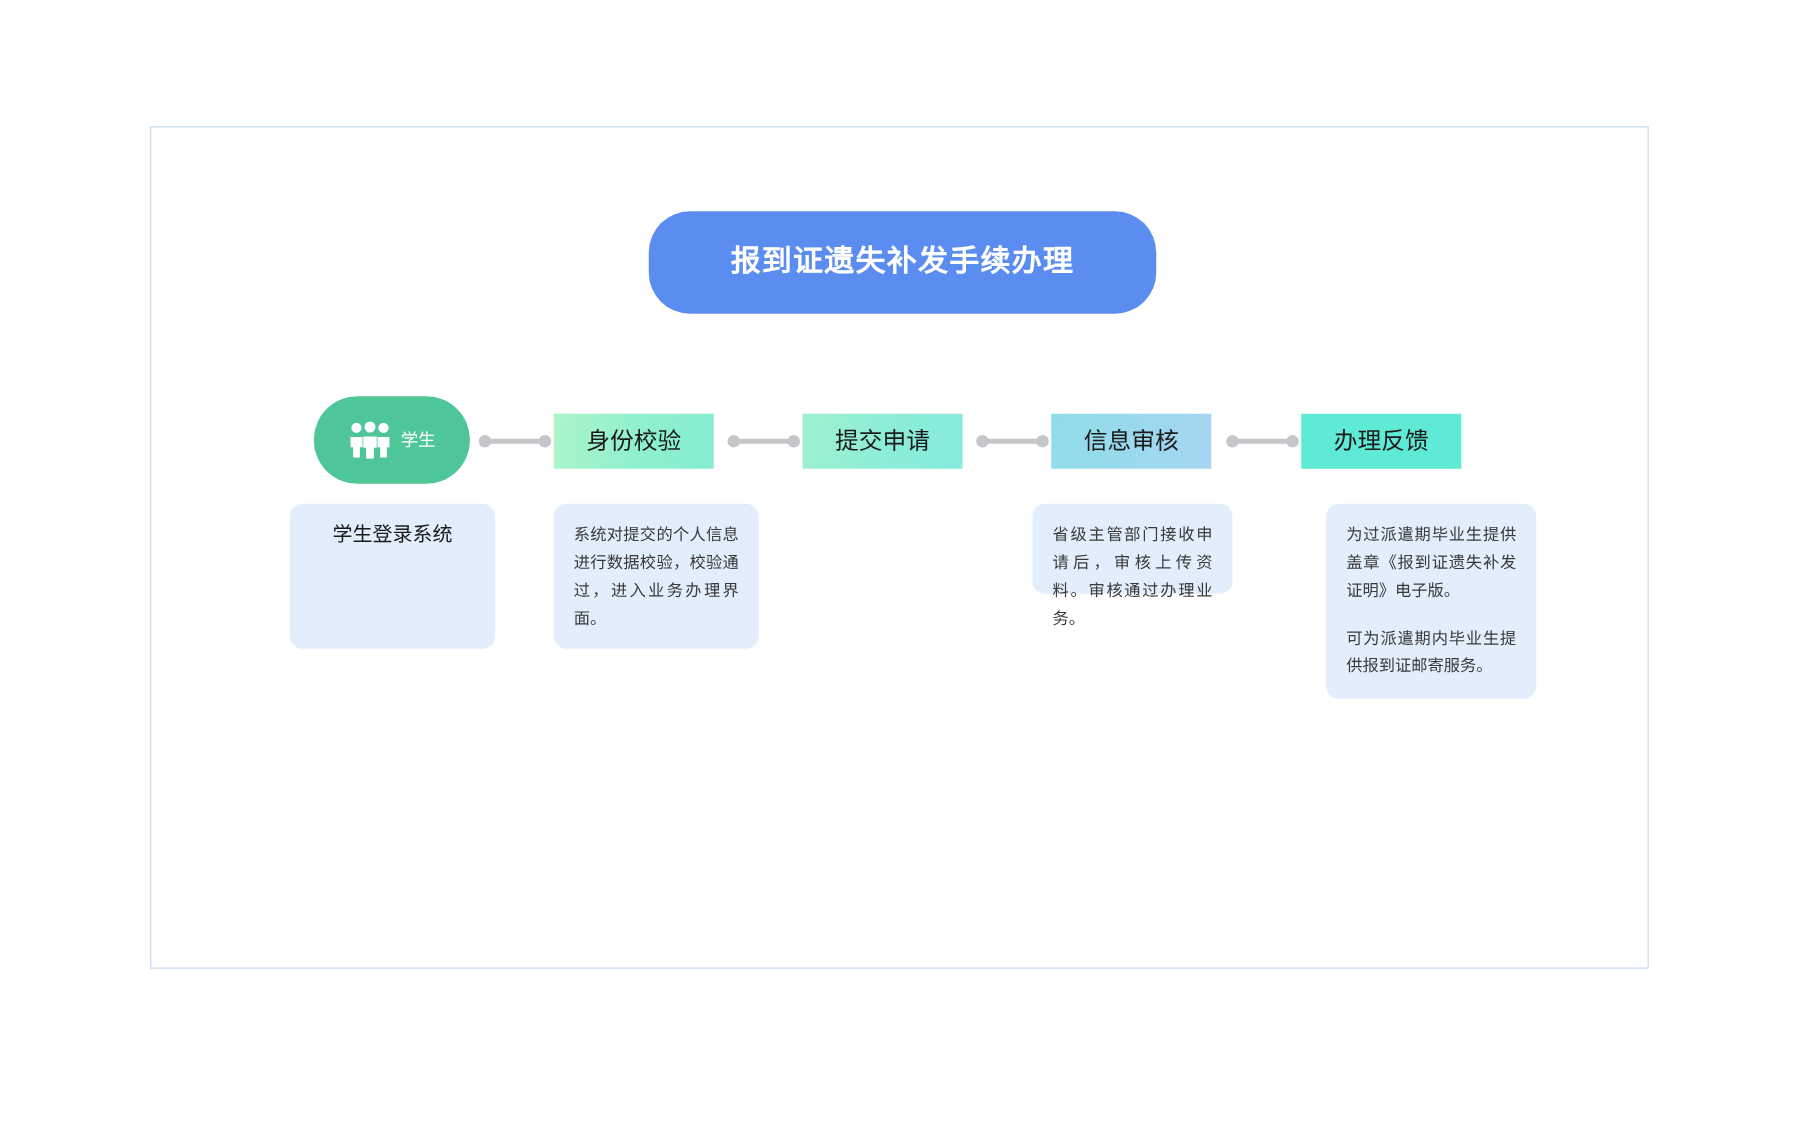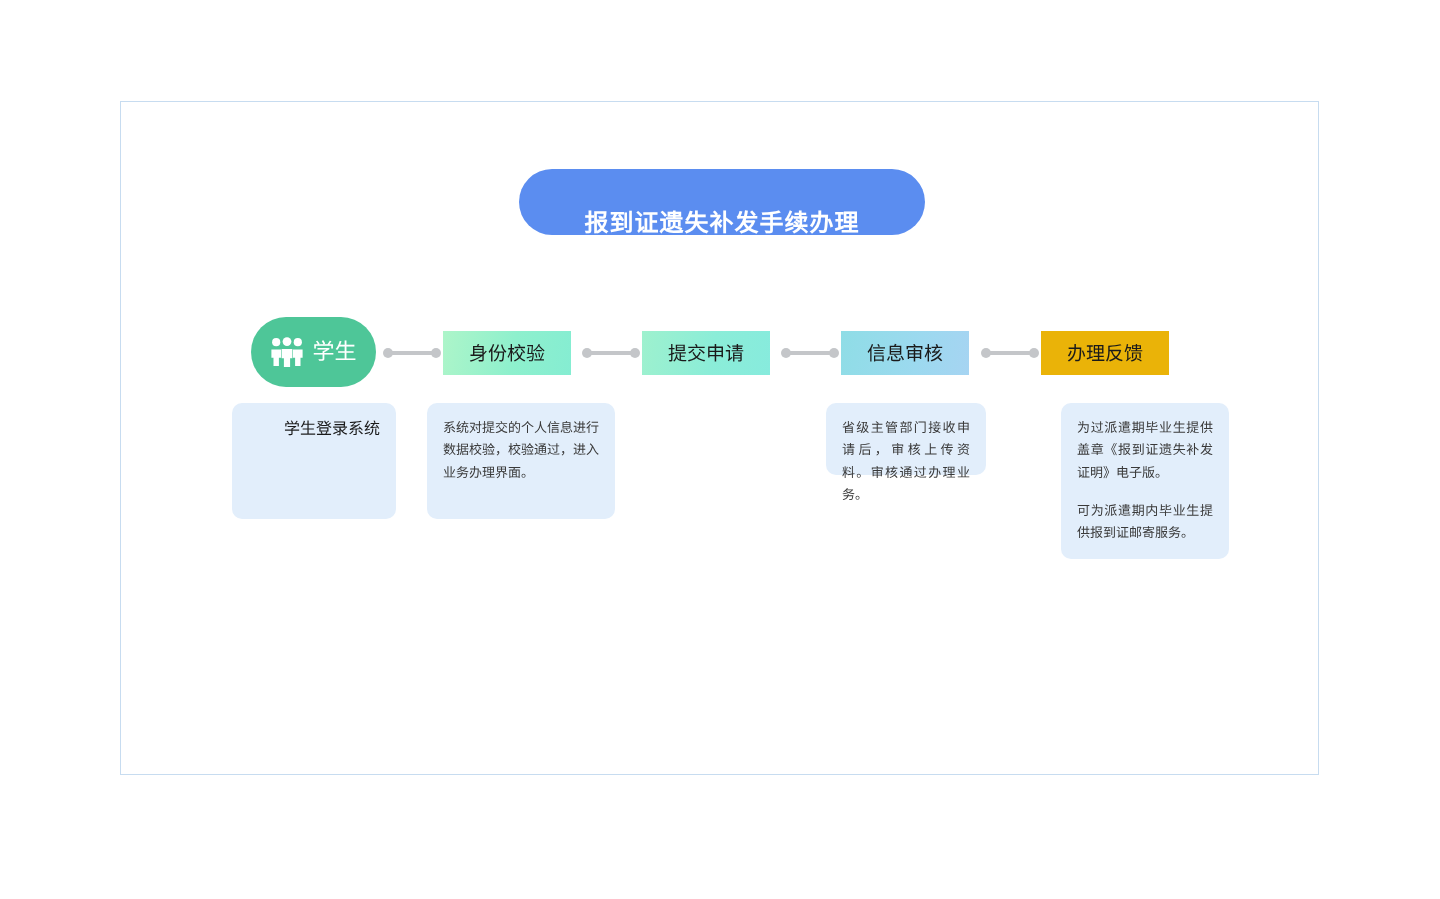--- a/index.html
+++ b/index.html
@@ -32,25 +32,25 @@
     background: #ffffff;
     box-sizing: border-box;
   }
 
   
   .title-pill {
     position: absolute;
     left: 398px;
     top: 67px;
     width: 406px;
-    height: 66px;
+    height: 82px;
     border-radius: 33px;
     background: #5b8df0;
     display: flex;
-    align-items: flex-end;
+    align-items: center;
     justify-content: center;
     box-sizing: border-box;
   }
   .title-pill .title-text {
     color: #ffffff;
     font-size: 24px;
     font-weight: bold;
     letter-spacing: 1px;
     line-height: 1;
   }
@@ -70,21 +70,21 @@
     box-sizing: border-box;
   }
   .actor-pill .people-icon {
     width: 34px;
     height: 30px;
     margin-right: 8px;
     display: block;
   }
   .actor-pill .actor-label {
     color: #ffffff;
-    font-size: 22px;
+    font-size: 14px;
     line-height: 1;
   }
 
   
   .step-box {
     position: absolute;
     top: 229px;
     width: 128px;
     height: 44px;
     display: flex;
@@ -93,21 +93,21 @@
     box-sizing: border-box;
   }
   .step-box .step-label {
     font-size: 19px;
     color: #1a1a1a;
     line-height: 1;
   }
   .step-box.s1 { left: 322px; background: linear-gradient(100deg, #adf5c9 0%, #8ef0cd 55%, #85edd2 100%); }
   .step-box.s2 { left: 521px; background: linear-gradient(100deg, #9ef1ce 0%, #8bedd8 55%, #87ebdd 100%); }
   .step-box.s3 { left: 720px; background: linear-gradient(100deg, #8fdde6 0%, #9cd9ef 60%, #a6d4f2 100%); }
-  .step-box.s4 { left: 920px; background: #eab308; }
+  .step-box.s4 { left: 920px; background: #5eead4; }
 
   
   .connector {
     position: absolute;
     top: 245px;
     width: 58px;
     height: 12px;
     display: flex;
     align-items: center;
     justify-content: space-between;
@@ -135,35 +135,35 @@
     position: absolute;
     border-radius: 10px;
     background: #e2eefb;
     box-sizing: border-box;
     padding: 14px 16px 16px 16px;
   }
   .desc-card .card-title {
     display: block;
     font-size: 16px;
     color: #1a1a1a;
-    text-align: right;
+    text-align: center;
     line-height: 1.5;
     margin-bottom: 16px;
   }
   .desc-card .card-body {
     display: block;
     font-size: 13px;
     color: #3a3a3a;
     line-height: 1.72;
     text-align: justify;
   }
   .desc-card .card-body + .card-body { margin-top: 16px; }
 
   .desc-card.d0 { left: 111px; top: 301px; width: 164px; height: 116px; }
-  .desc-card.d1 { left: 306px; top: 301px; width: 188px; height: 116px; }
+  .desc-card.d1 { left: 322px; top: 301px; width: 164px; height: 116px; }
   .desc-card.d2 { left: 505px; top: 301px; width: 160px; height: 192px; }
   .desc-card.d3 { left: 705px; top: 301px; width: 160px; height: 72px; }
   .desc-card.d4 { left: 940px; top: 301px; width: 168px; height: 156px; }
 </style>
 </head>
 <body>
 
 <div class="canvas">
 
   <div class="frame">

